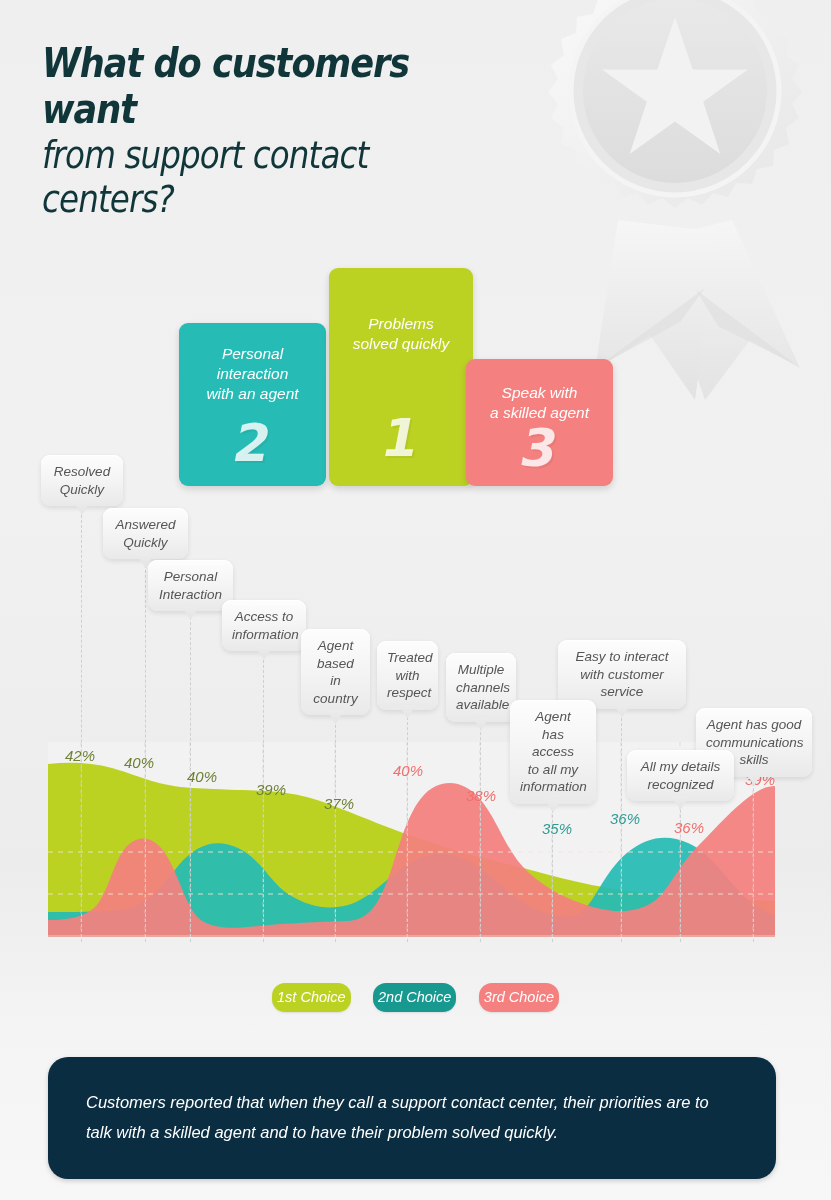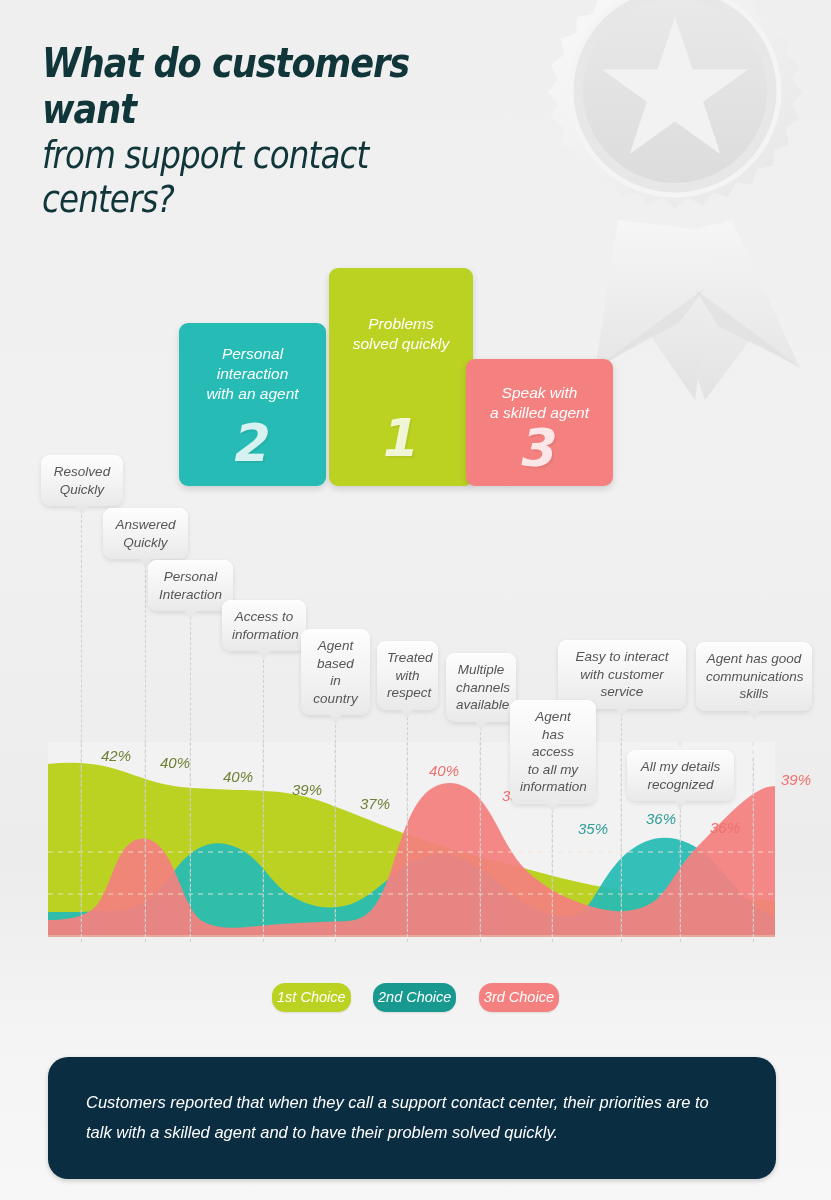--- a/index.html
+++ b/index.html
@@ -76,21 +76,20 @@
   .leader{
     position:absolute; width:0; border-left:1px dashed #cfcfcf; z-index:2;
   }
 
   
   #chart{ position:absolute; left:48px; top:742px; width:727px; height:195px; }
   #chart svg{ display:block; }
   .pct{
     position:absolute; font-size:15px; font-weight:400; z-index:5;
     white-space:nowrap;
-    margin-left:36px;
   }
   .pct.g{ color:#6d8034; }
   .pct.t{ color:#2e9c95; }
   .pct.r{ color:#ef6f6d; }
 
   
   #legend{ position:absolute; left:0; top:983px; width:831px; text-align:center; }
   .chip{
     display:inline-block; border-radius:13px; color:#fff;
     font-size:14.5px; padding:6px 5px 7px; margin:0 9px; vertical-align:middle;
@@ -238,21 +237,21 @@
   <div class="callout" style="left:558px; top:640px; width:128px;">
     <span>Easy to interact<br>with customer<br>service</span>
     <div class="tip"></div>
   </div>
 
   <div class="callout" style="left:627px; top:750px; width:107px; z-index:7;">
     <span>All my details<br>recognized</span>
     <div class="tip"></div>
   </div>
 
-  <div class="callout" style="left:696px; top:642px; width:116px;">
+  <div class="callout" style="left:696px; top:708px; width:116px;">
     <span>Agent has good<br>communications<br>skills</span>
     <div class="tip"></div>
   </div>
 
   <div id="chart">
     <svg width="727" height="195" viewBox="0 0 727 195" xmlns="http://www.w3.org/2000/svg">
 
       <rect x="0" y="0" width="727" height="195" fill="#f2f2f2"></rect>
 
       <path fill="#bcd223" d="M0,22 C20,20 42,20 64,26 C95,35 110,44 145,46 C180,48 200,48 218,49

